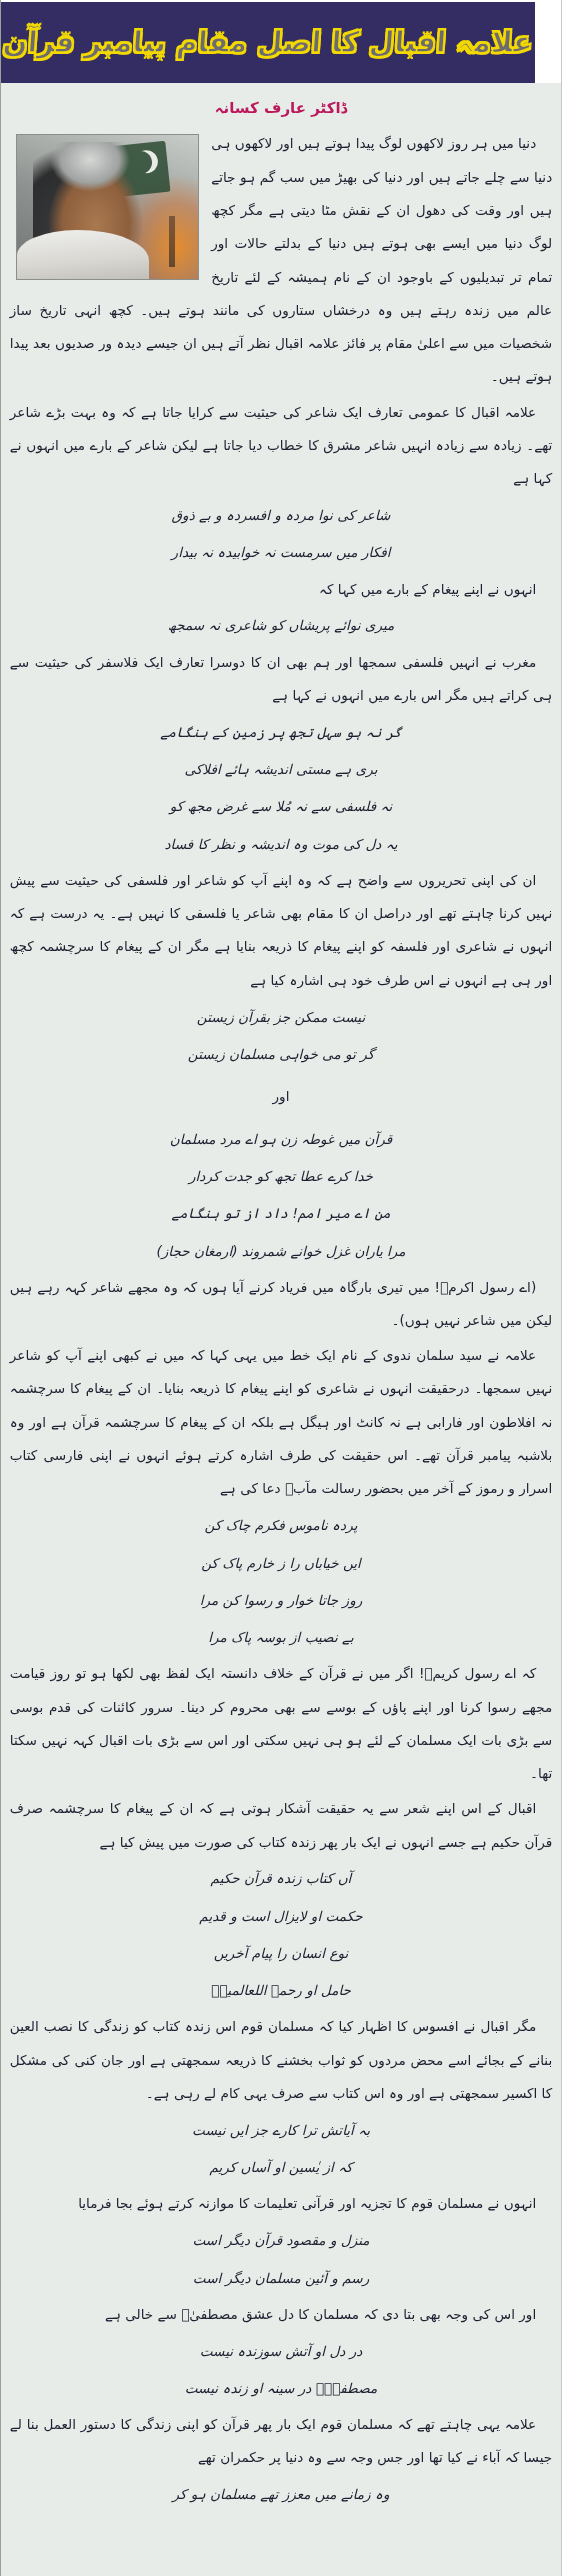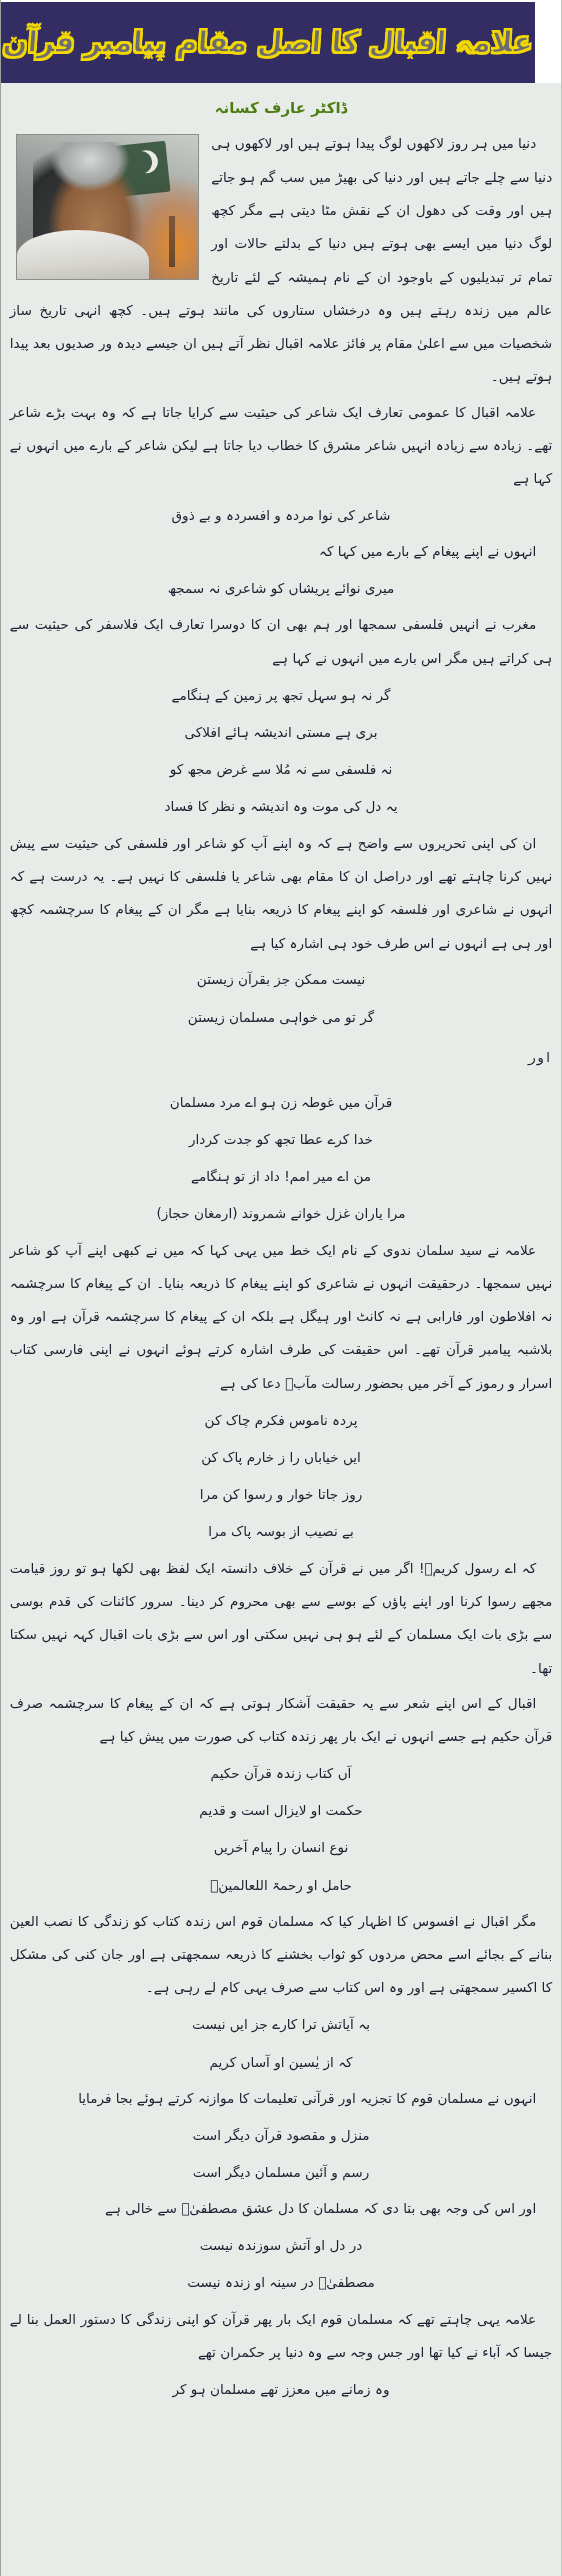--- a/index.html
+++ b/index.html
@@ -48,21 +48,21 @@
     transform:skewX(-4deg);
     white-space:nowrap;
   }
   .banner-filler{flex:1;background:#ffffff;}
   
   .byline{
     text-align:center;
     font-weight:bold;
     font-size:15px;
     padding:16px 0 8.8px 0;
-    color:#4d7c0f;
+    color:#be185d;
   }
   
   .portrait{
     float:left;
     width:181px;
     height:144px;
     margin:7px 12.3px 5.3px 6.1px;
     border:0.9px solid #8a8f8a;
     position:relative;
     overflow:hidden;
@@ -122,26 +122,26 @@
     text-align:justify;
     text-align-last:right;
     line-height:2.45;
     text-indent:16px;
     margin:1.8px 0;
   }
   .blk.v{
     text-align:center;
     line-height:2.55;
     margin:2.6px 0;
+    font-style:italic;
   }
   .blk.r{
-    text-align:right;
+    text-align:center;
     line-height:2.4;
     margin:8.8px 0;
-    font-family:Liberation Mono, monospace;
   }
 </style>
 </head>
 <body>
 
 <div class="page">
 
   <div class="banner-row">
     <div class="banner">
       <div class="banner-title">علامہ اقبال کا اصل مقام پیامبر قرآن</div>
@@ -156,35 +156,37 @@
       <div class="flag"></div>
       <div class="crescent"></div>
       <div class="face"></div>
       <div class="tower"></div>
       <div class="shoulder"></div>
     </div>
     <div>
         <div class="blk p">دنیا میں ہر روز لاکھوں لوگ پیدا ہوتے ہیں اور لاکھوں ہی دنیا سے چلے جاتے ہیں اور دنیا کی بھیڑ میں سب گم ہو جاتے ہیں اور وقت کی دھول ان کے نقش مٹا دیتی ہے مگر کچھ لوگ دنیا میں ایسے بھی ہوتے ہیں دنیا کے بدلتے حالات اور تمام تر تبدیلیوں کے باوجود ان کے نام ہمیشہ کے لئے تاریخ عالم میں زندہ رہتے ہیں وہ درخشاں ستاروں کی مانند ہوتے ہیں۔ کچھ انہی تاریخ ساز شخصیات میں سے اعلیٰ مقام پر فائز علامہ اقبال نظر آتے ہیں ان جیسے دیدہ ور صدیوں بعد پیدا ہوتے ہیں۔</div>
         <div class="blk p">علامہ اقبال کا عمومی تعارف ایک شاعر کی حیثیت سے کرایا جاتا ہے کہ وہ بہت بڑے شاعر تھے۔ زیادہ سے زیادہ انہیں شاعر مشرق کا خطاب دیا جاتا ہے لیکن شاعر کے بارے میں انہوں نے کہا ہے</div>
         <div class="blk v">شاعر کی نوا مردہ و افسردہ و بے ذوق</div>
+        <div class="blk v">افکار میں سرمست نہ خوابیدہ نہ بیدار</div>
         <div class="blk p">انہوں نے اپنے پیغام کے بارے میں کہا کہ</div>
         <div class="blk v">میری نوائے پریشاں کو شاعری نہ سمجھ</div>
         <div class="blk p">مغرب نے انہیں فلسفی سمجھا اور ہم بھی ان کا دوسرا تعارف ایک فلاسفر کی حیثیت سے ہی کراتے ہیں مگر اس بارے میں انہوں نے کہا ہے</div>
         <div class="blk v">گر نہ ہو سہل تجھ پر زمین کے ہنگامے</div>
         <div class="blk v">بری ہے مستی اندیشہ ہائے افلاکی</div>
         <div class="blk v">نہ فلسفی سے نہ مُلا سے غرض مجھ کو</div>
         <div class="blk v">یہ دل کی موت وہ اندیشہ و نظر کا فساد</div>
         <div class="blk p">ان کی اپنی تحریروں سے واضح ہے کہ وہ اپنے آپ کو شاعر اور فلسفی کی حیثیت سے پیش نہیں کرنا چاہتے تھے اور دراصل ان کا مقام بھی شاعر یا فلسفی کا نہیں ہے۔ یہ درست ہے کہ انہوں نے شاعری اور فلسفہ کو اپنے پیغام کا ذریعہ بنایا ہے مگر ان کے پیغام کا سرچشمہ کچھ اور ہی ہے انہوں نے اس طرف خود ہی اشارہ کیا ہے</div>
         <div class="blk v">نیست ممکن جز بقرآن زیستن</div>
         <div class="blk v">گر تو می خواہی مسلمان زیستن</div>
         <div class="blk r">اور</div>
         <div class="blk v">قرآن میں غوطہ زن ہو اے مرد مسلمان</div>
         <div class="blk v">خدا کرے عطا تجھ کو جدت کردار</div>
         <div class="blk v">من اے میر امم! داد از تو ہنگامے</div>
         <div class="blk v">مرا یاران غزل خوانے شمروند (ارمغان حجاز)</div>
+        <div class="blk p">(اے رسول اکرمؐ! میں تیری بارگاہ میں فریاد کرنے آیا ہوں کہ وہ مجھے شاعر کہہ رہے ہیں لیکن میں شاعر نہیں ہوں)۔</div>
         <div class="blk p">علامہ نے سید سلمان ندوی کے نام ایک خط میں یہی کہا کہ میں نے کبھی اپنے آپ کو شاعر نہیں سمجھا۔ درحقیقت انہوں نے شاعری کو اپنے پیغام کا ذریعہ بنایا۔ ان کے پیغام کا سرچشمہ نہ افلاطون اور فارابی ہے نہ کانٹ اور ہیگل ہے بلکہ ان کے پیغام کا سرچشمہ قرآن ہے اور وہ بلاشبہ پیامبر قرآن تھے۔ اس حقیقت کی طرف اشارہ کرتے ہوئے انہوں نے اپنی فارسی کتاب اسرار و رموز کے آخر میں بحضور رسالت مآبؐ دعا کی ہے</div>
         <div class="blk v">پردہ ناموس فکرم چاک کن</div>
         <div class="blk v">ایں خیاباں را ز خارم پاک کن</div>
         <div class="blk v">روز جاتا خوار و رسوا کن مرا</div>
         <div class="blk v">بے نصیب از بوسہ پاک مرا</div>
         <div class="blk p">کہ اے رسول کریمؐ! اگر میں نے قرآن کے خلاف دانستہ ایک لفظ بھی لکھا ہو تو روز قیامت مجھے رسوا کرنا اور اپنے پاؤں کے بوسے سے بھی محروم کر دینا۔ سرور کائنات کی قدم بوسی سے بڑی بات ایک مسلمان کے لئے ہو ہی نہیں سکتی اور اس سے بڑی بات اقبال کہہ نہیں سکتا تھا۔</div>
         <div class="blk p">اقبال کے اس اپنے شعر سے یہ حقیقت آشکار ہوتی ہے کہ ان کے پیغام کا سرچشمہ صرف قرآن حکیم ہے جسے انہوں نے ایک بار پھر زندہ کتاب کی صورت میں پیش کیا ہے</div>
         <div class="blk v">آں کتاب زندہ قرآن حکیم</div>
         <div class="blk v">حکمت او لایزال است و قدیم</div>
         <div class="blk v">نوع انسان را پیام آخریں</div>

